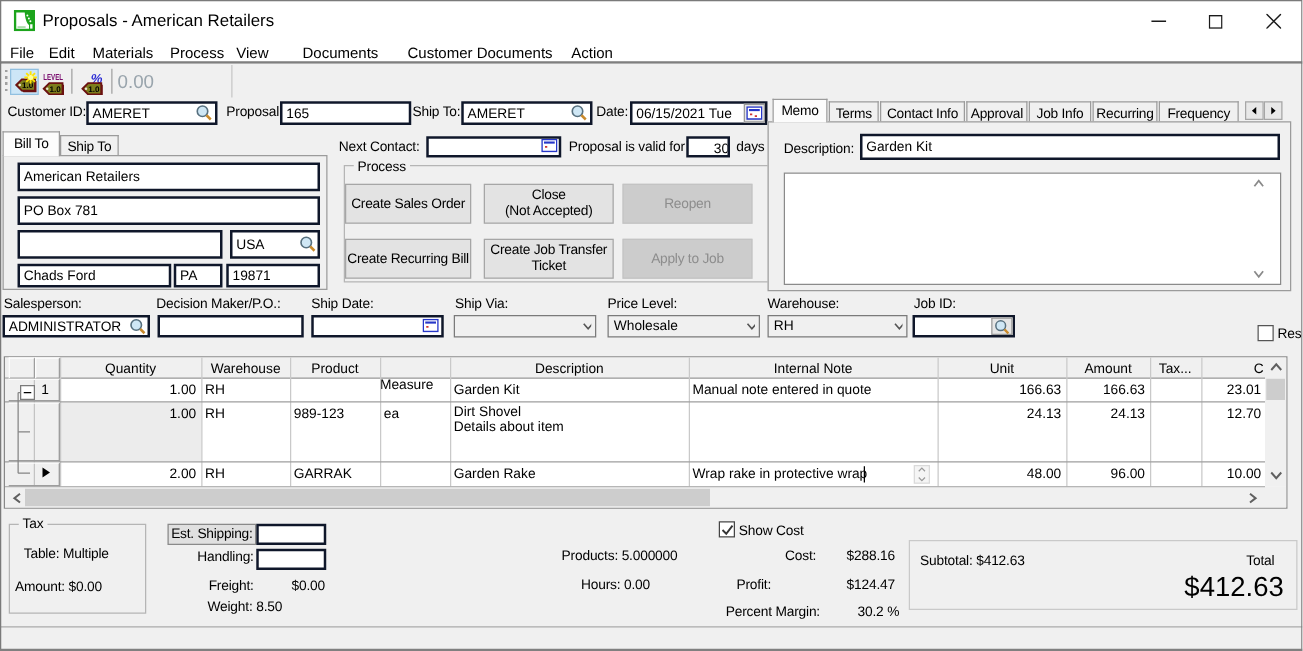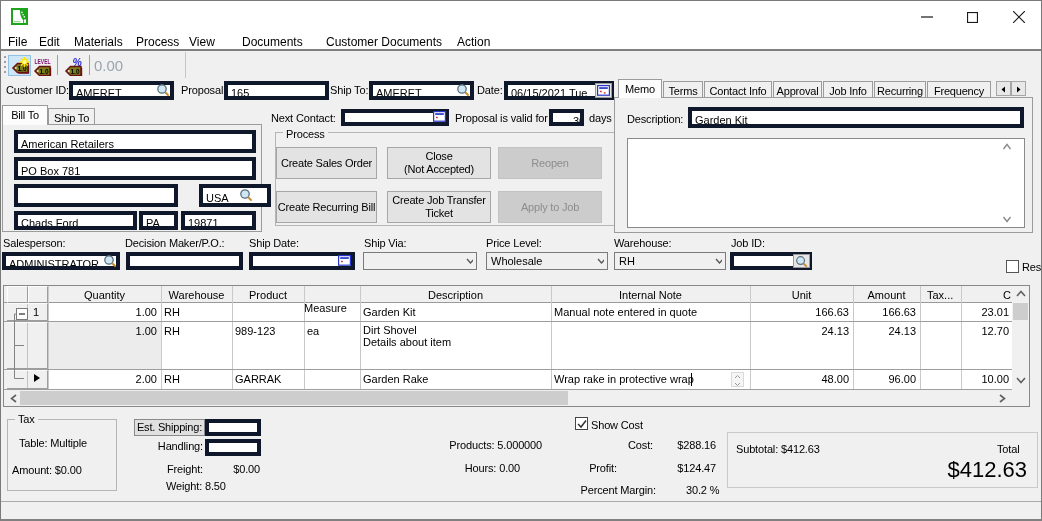--- a/index.html
+++ b/index.html
@@ -1,20 +1,20 @@
 <!DOCTYPE html>
 <html><head>
 <meta charset="utf-8">
 <style>
 * { margin:0; padding:0; box-sizing:border-box; }
 html,body { width:1042px; height:521px; overflow:hidden; }
 body { font-family:"Liberation Sans", sans-serif; background:#f0f0f0; position:relative; }
 .abs { position:absolute; }
 .lbl { position:absolute; font-size:11px; color:#000; white-space:nowrap; letter-spacing:-0.15px; }
-.tb { position:absolute; background:#fff; border:4px solid #0f172a; font-size:11px; color:#000; padding:2px 0 0 3px; white-space:nowrap; overflow:hidden; }
+.tb { position:absolute; background:#fff; border:2px solid #0f172a; font-size:11px; color:#000; padding:2px 0 0 3px; white-space:nowrap; overflow:hidden; }
 .combo { position:absolute; background:#f0f0f0; border:1px solid #7a7a7a; font-size:11px; padding:2px 0 0 4px; }
 .carr { position:absolute; right:6px; top:5px; width:7px; height:7px; }
 .btn { position:absolute; background:#e3e3e3; border:1px solid #a6a6a6; font-size:11px; color:#000; text-align:center; display:flex; align-items:center; justify-content:center; line-height:13px; white-space:nowrap; letter-spacing:-0.2px; }
 .btn.dis { background:#cccccc; border:1px solid #c3c3c3; color:#8d8d8d; }
 .tab { position:absolute; font-size:11px; text-align:center; border:1px solid #9b9b9b; border-bottom:none; background:#f0f0f0; padding-top:3px; letter-spacing:-0.2px; white-space:nowrap; overflow:hidden; }
 .tab.sel { background:#fcfcfc; z-index:3; }
 .cell { position:absolute; font-size:11px; white-space:nowrap; }
 .num { text-align:right; }
 .gline { position:absolute; background:#c9c9c9; }
 </style>
@@ -26,20 +26,21 @@
 <div class="abs" style="left:1px;top:1px;width:1040px;height:31px;background:#ffffff;">
   <svg class="abs" style="left:10px;top:7px;" width="17" height="17" viewBox="0 0 17 17">
     <rect x="0" y="0" width="17" height="17" fill="#1ca41c"></rect>
     <path d="M2,2 H8.8 C9.1,7.2 10.4,10.6 12.2,12 L12.2,14.9 H2 Z" fill="#ffffff"></path>
     <rect x="13.1" y="11.4" width="1.9" height="3.5" fill="#ffffff"></rect>
     <rect x="3" y="13.1" width="6.5" height="1.1" fill="#1ca41c" opacity="0.5"></rect>
     <circle cx="10.9" cy="4.4" r="0.8" fill="#fff"></circle>
       <circle cx="12.1" cy="6.7" r="0.8" fill="#fff"></circle>
       <circle cx="13.3" cy="8.9" r="0.8" fill="#fff"></circle>
   </svg>
+  <div class="abs" style="left:33px;top:8px;font-size:13.5px;color:#000;">Proposals - American Retailers</div>
 
   <svg class="abs" style="left:920px;top:15px;" width="12" height="2">
       <rect width="12" height="1.2" y="0.4" fill="#1a1a1a"></rect>
     </svg>
   <svg class="abs" style="left:966px;top:11px;" width="11" height="11">
       <rect x="0.5" y="0.5" width="10" height="10" fill="none" stroke="#1a1a1a" stroke-width="1.2"></rect>
     </svg>
   <svg class="abs" style="left:1012px;top:10px;" width="12" height="12">
       <path d="M0,0 L12,12 M12,0 L0,12" stroke="#1a1a1a" stroke-width="1.2"></path>
     </svg>
@@ -124,21 +125,21 @@
       <rect x="6.8" y="7.2" width="1.8" height="1.4" fill="#d03333"></rect>
     </svg>
 </div>
 
 <div class="tab sel" style="left:2px;top:105px;width:46px;height:20px;">Bill To</div>
 <div class="tab" style="left:48px;top:108px;width:47px;height:17px;">Ship To</div>
 <div class="abs" style="left:2px;top:124px;width:260px;height:108px;background:#f0f0f0;border:1px solid #9b9b9b;z-index:2;"></div>
 <div class="tb" style="left:14px;top:130px;width:242px;height:23px;z-index:3;padding-top:4px;">American Retailers</div>
 <div class="tb" style="left:14px;top:157px;width:242px;height:23px;z-index:3;padding-top:4px;">PO Box 781</div>
 <div class="tb" style="left:14px;top:184px;width:164px;height:23px;z-index:3;"></div>
-<div class="tb" style="left:184px;top:184px;width:72px;height:23px;z-index:3;padding-top:4px;margin-left:15px;">USA</div>
+<div class="tb" style="left:184px;top:184px;width:72px;height:23px;z-index:3;padding-top:4px;">USA</div>
 <svg class="abs" style="left:239px;top:188px;z-index:4;" width="14" height="14" viewBox="0 0 14 14">
     <circle cx="6" cy="6" r="4.2" fill="#cfe7f5" stroke="#57707f" stroke-width="1.3"></circle>
     <path d="M9.2,9.2 L12.6,12.6" stroke="#c98a2c" stroke-width="2"></path>
   </svg>
 <div class="tb" style="left:14px;top:211px;width:123px;height:19px;z-index:3;">Chads Ford</div>
 <div class="tb" style="left:139px;top:211px;width:39px;height:19px;z-index:3;">PA</div>
 <div class="tb" style="left:181px;top:211px;width:75px;height:19px;z-index:3;">19871</div>
 
 <div class="lbl" style="left:271px;top:112px;">Next Contact:</div>
 <div class="tb" style="left:341px;top:109px;width:108px;height:17px;"></div>

